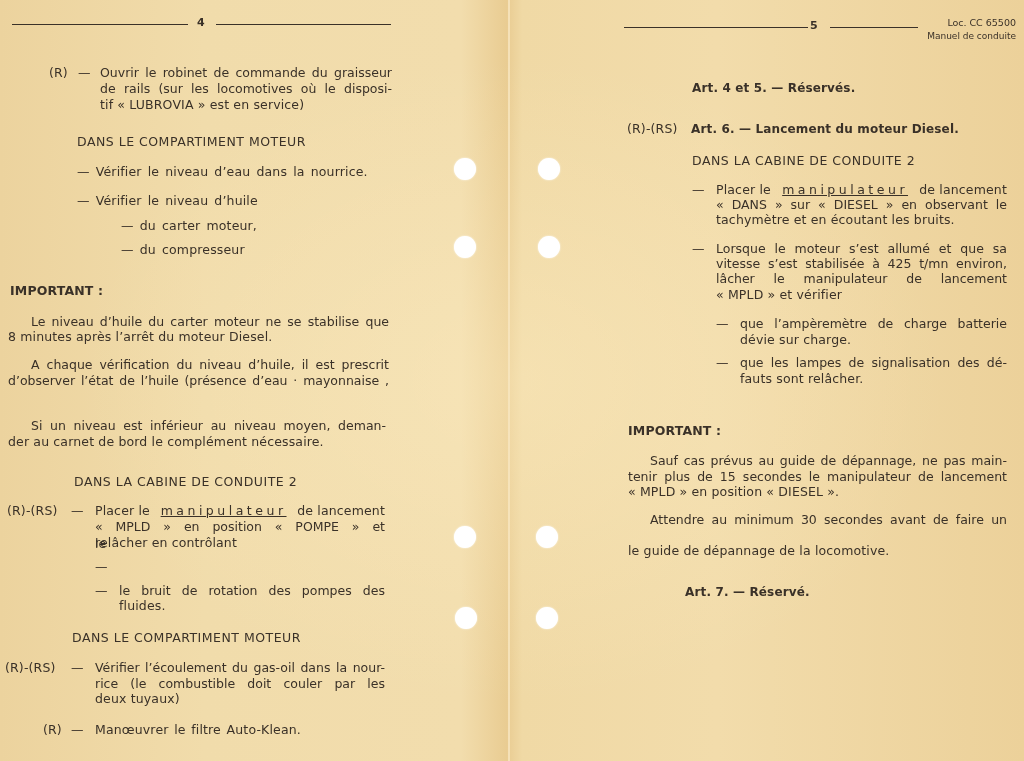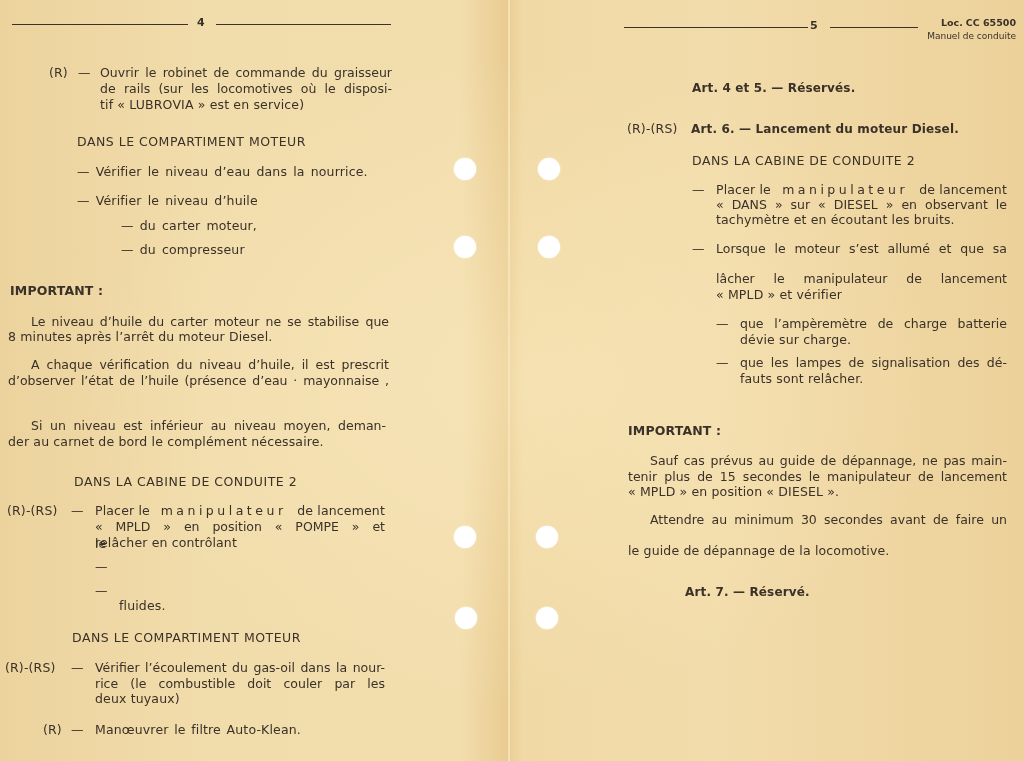--- a/index.html
+++ b/index.html
@@ -24,27 +24,27 @@
   .page-right { left:512px; width:512px; }
 
   .hole {
     position:absolute; width:22px; height:22px; border-radius:50%;
     background:#ffffff; box-shadow:0 0 2px rgba(255,255,255,0.9);
   }
 
   .header-rule { position:absolute; height:0; border-top:1.3px solid #3a3128; }
   .page-num { position:absolute; font-size:11px; font-weight:bold; }
   .running-head { position:absolute; font-size:9px; text-align:right; line-height:13px; }
-  .running-head .bold { font-weight:bold; font-size:9.5px; }
+  .running-head .bold { font-weight:normal; font-size:9.5px; }
 
   .t { position:absolute; font-size:12.5px; line-height:16.5px; white-space:nowrap; letter-spacing:0.15px; }
   .tj { position:absolute; font-size:12.5px; line-height:16.5px; text-align:justify; }
   .b { font-weight:bold; }
   .caps { letter-spacing:0.5px; }
-  .spaced { letter-spacing:3.5px; }
+  .spaced { letter-spacing:3.5px;text-decoration:underline; }
 </style>
 </head>
 <body>
 
 <div class="spread">
   <div class="gutter"></div>
 
   <div class="hole" style="left:454px;top:158px;"></div>
   <div class="hole" style="left:454px;top:236px;"></div>
   <div class="hole" style="left:454px;top:526px;"></div>
@@ -89,20 +89,21 @@
     <div class="t" style="left:95px;top:503px;width:290px;display:flex;justify-content:space-between;">
       <span>Placer le</span>
       <span class="spaced">manipulateur</span>
       <span>de lancement</span>
     </div>
     <div class="tj" style="left:95px;top:519px;width:290px;text-align-last:justify;word-spacing:8px;">« MPLD » en position « POMPE » et le</div>
     <div class="t" style="left:95px;top:535px;">relâcher en contrôlant</div>
 
     <div class="t" style="left:95px;top:559px;">—</div>
     <div class="t" style="left:95px;top:583px;">—</div>
+    <div class="tj" style="left:119px;top:583px;width:266px;text-align-last:justify;">le bruit de rotation des pompes des</div>
     <div class="t" style="left:119px;top:598px;">fluides.</div>
 
     <div class="t caps" style="left:72px;top:630px;">DANS LE COMPARTIMENT MOTEUR</div>
 
     <div class="t" style="left:5px;top:660px;">(R)-(RS)</div>
     <div class="t" style="left:71px;top:660px;">—</div>
     <div class="tj" style="left:95px;top:660px;width:290px;text-align-last:justify;">Vérifier l’écoulement du gas-oil dans la nour-</div>
     <div class="tj" style="left:95px;top:676px;width:290px;text-align-last:justify;">rice (le combustible doit couler par les</div>
     <div class="t" style="left:95px;top:691px;">deux tuyaux)</div>
 
@@ -134,20 +135,21 @@
     <div class="t" style="left:204px;top:182px;width:291px;display:flex;justify-content:space-between;">
       <span>Placer le</span>
       <span class="spaced">manipulateur</span>
       <span>de lancement</span>
     </div>
     <div class="tj" style="left:204px;top:197px;width:291px;text-align-last:justify;">« DANS » sur « DIESEL » en observant le</div>
     <div class="t" style="left:204px;top:212px;">tachymètre et en écoutant les bruits.</div>
 
     <div class="t" style="left:180px;top:241px;">—</div>
     <div class="tj" style="left:204px;top:241px;width:291px;text-align-last:justify;">Lorsque le moteur s’est allumé et que sa</div>
+    <div class="tj" style="left:204px;top:256px;width:291px;text-align-last:justify;">vitesse s’est stabilisée à 425 t/mn environ,</div>
     <div class="tj" style="left:204px;top:271px;width:291px;text-align-last:justify;word-spacing:14px;">lâcher le manipulateur de lancement</div>
     <div class="t" style="left:204px;top:287px;">« MPLD » et vérifier</div>
 
     <div class="t" style="left:204px;top:316px;">—</div>
     <div class="tj" style="left:228px;top:316px;width:267px;text-align-last:justify;">que l’ampèremètre de charge batterie</div>
     <div class="t" style="left:228px;top:332px;">dévie sur charge.</div>
 
     <div class="t" style="left:204px;top:355px;">—</div>
     <div class="tj" style="left:228px;top:355px;width:267px;text-align-last:justify;">que les lampes de signalisation des dé-</div>
     <div class="t" style="left:228px;top:371px;">fauts sont relâcher.</div>

